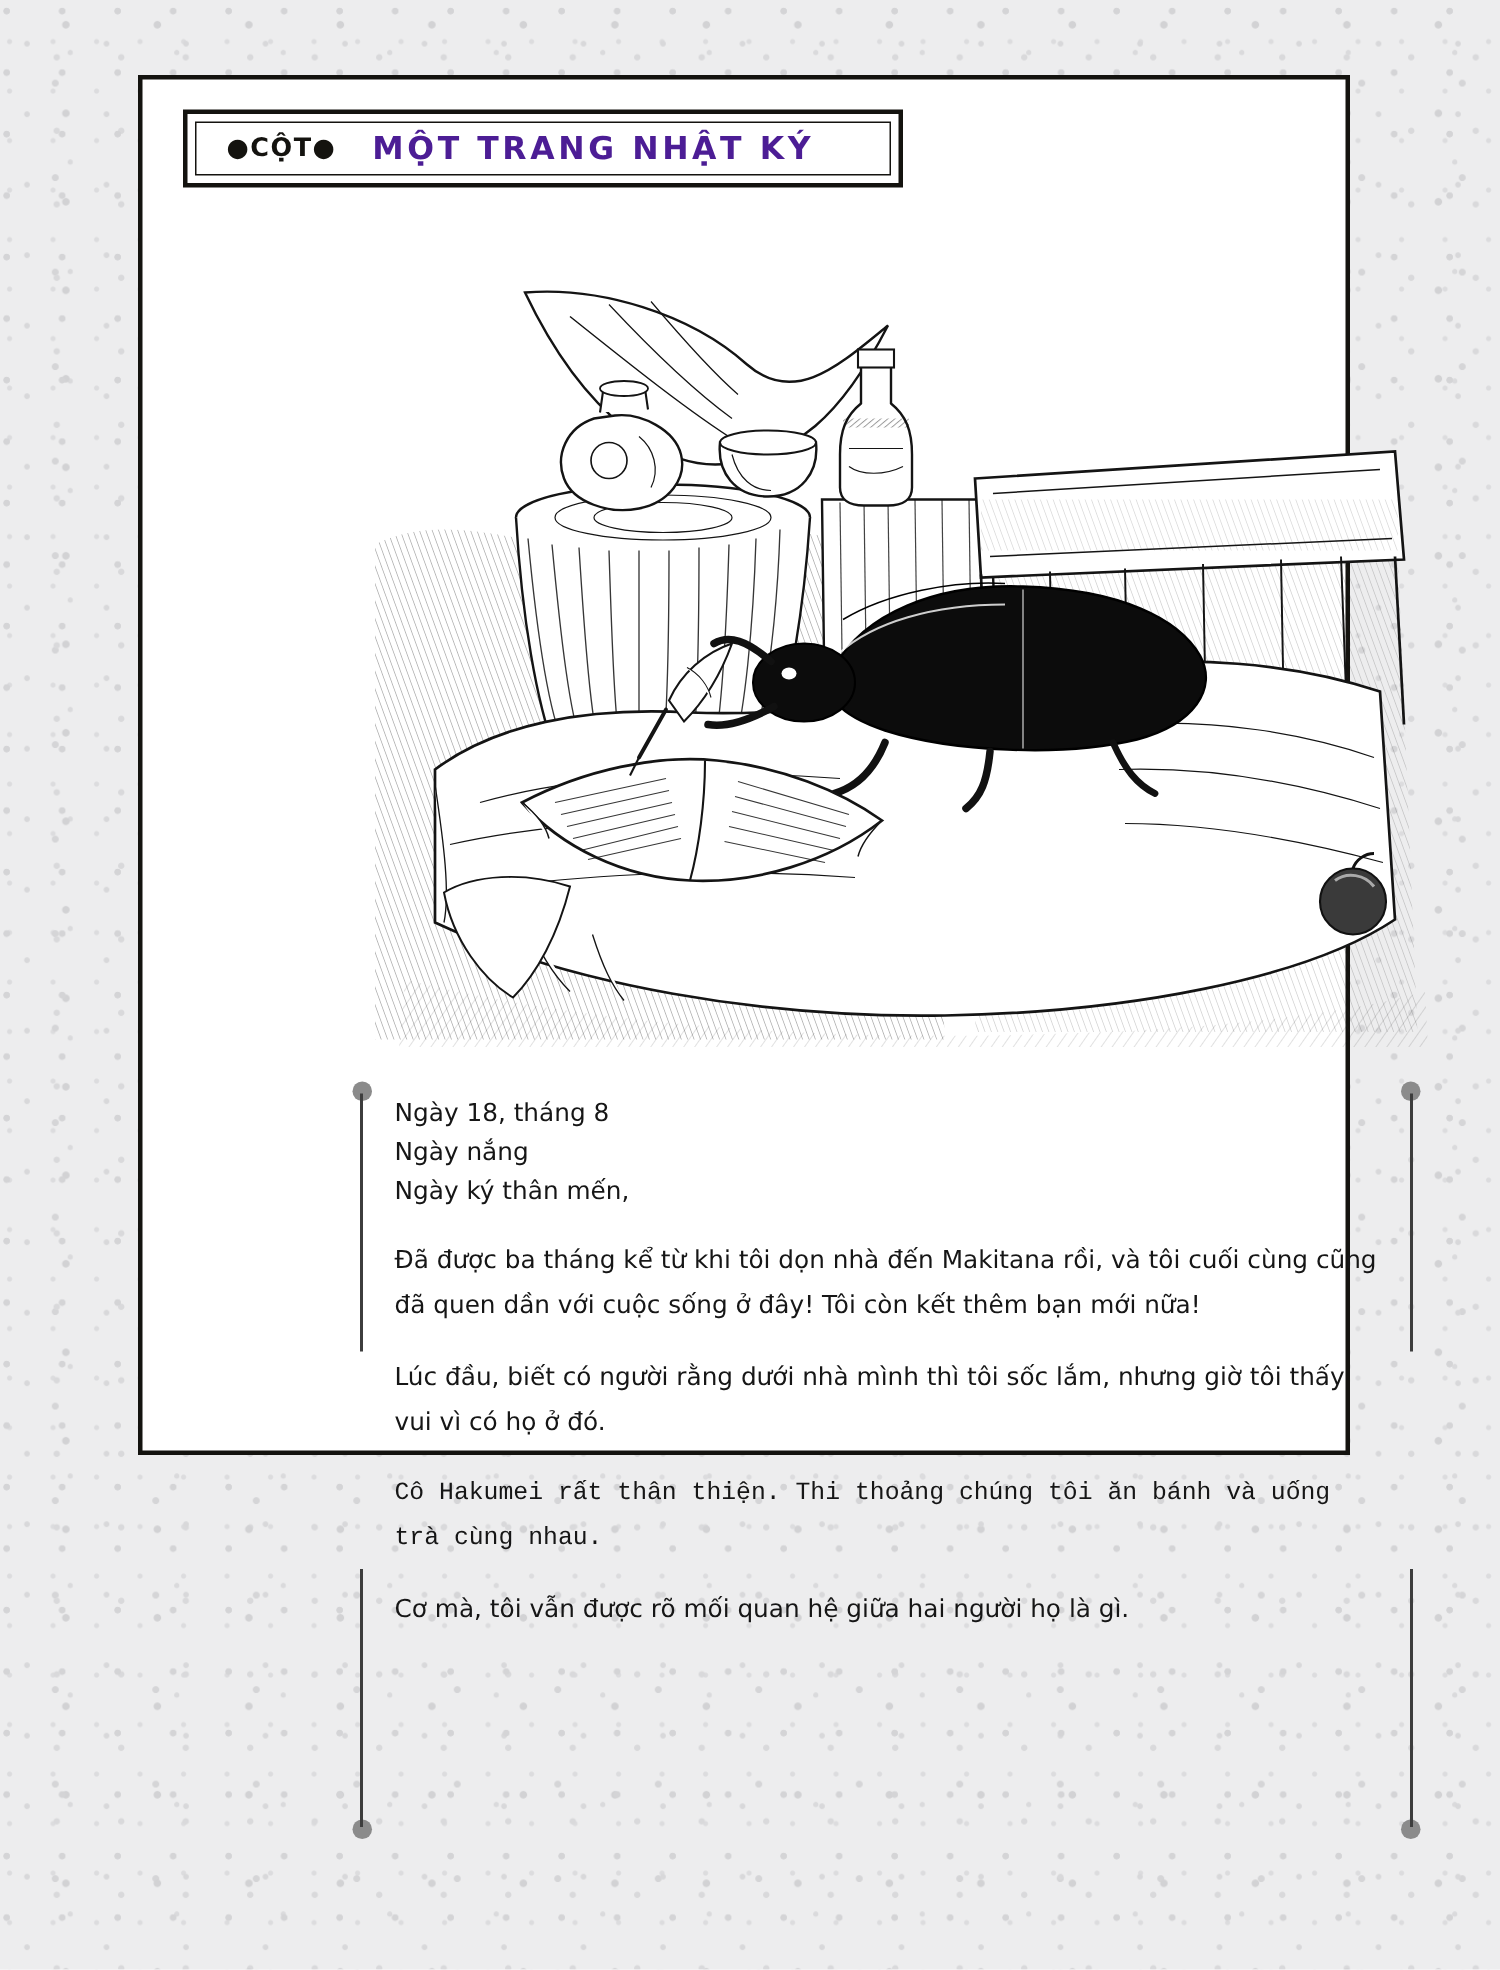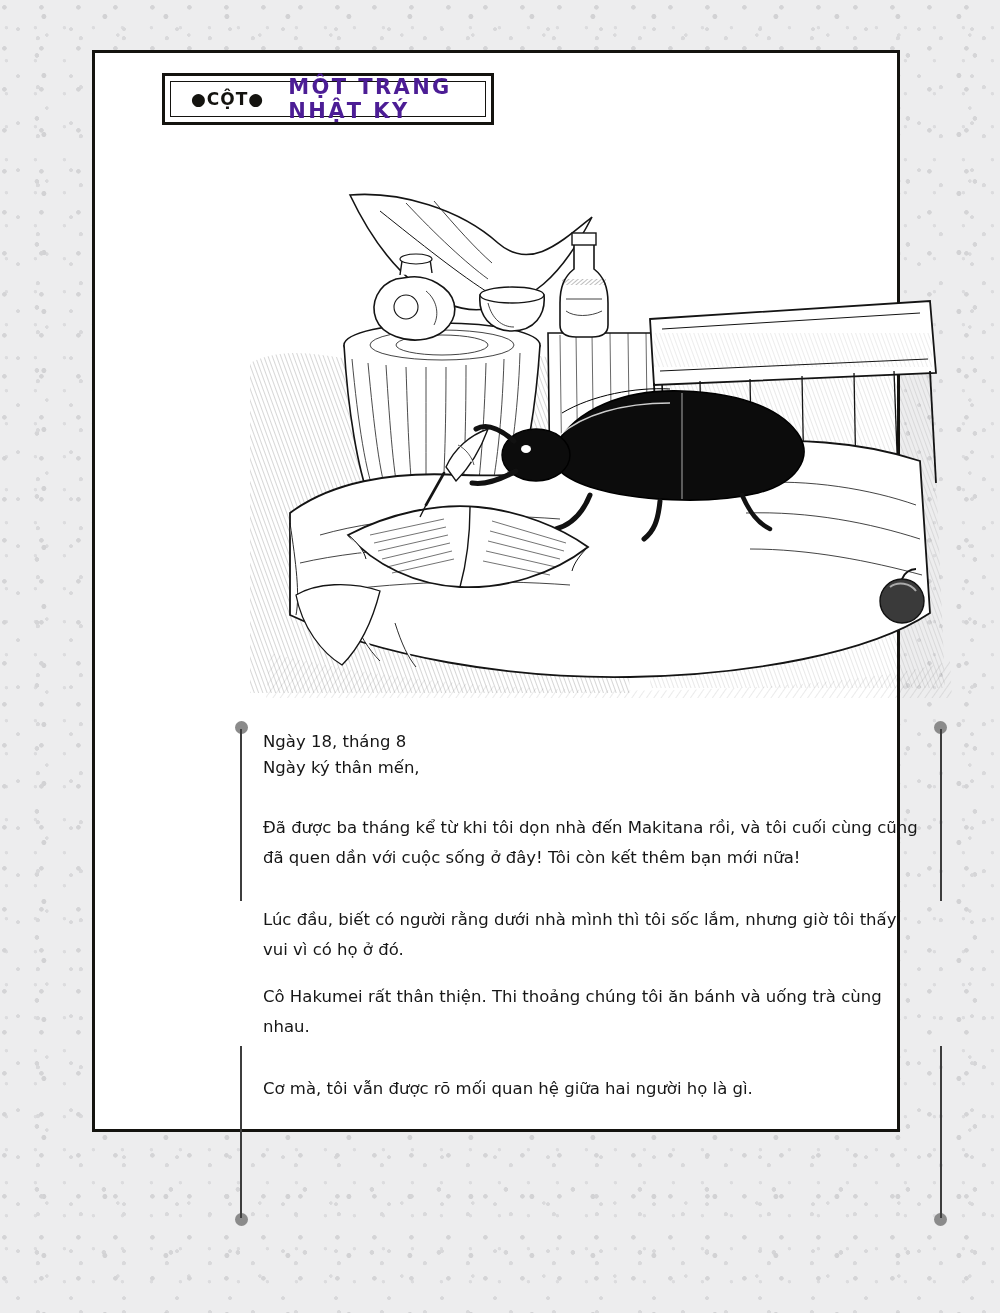--- a/index.html
+++ b/index.html
@@ -30,41 +30,40 @@
       radial-gradient(circle at 66% 48%, #dadadc 0 1.5px, transparent 2px);
     background-size: 37px 41px, 53px 47px, 61px 59px, 43px 49px, 67px 63px, 29px 33px, 71px 73px;
   }
 
   
   .sheet {
     position: absolute;
     left: 92px;
     top: 50px;
     width: 808px;
-    height: 1082px;
+    height: 920px;
     background: #ffffff;
     border: 3px solid #14130f;
     box-sizing: border-box;
   }
 
   
   .title-plaque {
     position: absolute;
     left: 122px;
     top: 73px;
-    width: 332px;
+    width: 480px;
     height: 52px;
     background: #ffffff;
     border: 3px solid #14130f;
     box-sizing: border-box;
     display: flex;
     align-items: center;
     padding-left: 16px;
     z-index: 4;
-    margin-left: 40px;
   }
   .title-inner {
     position: absolute;
     left: 5px; top: 5px; right: 5px; bottom: 5px;
     border: 1px solid #14130f;
     pointer-events: none;
   }
   .col-mark {
     font-family: "DejaVu Sans", sans-serif;
     font-size: 17px;
@@ -148,24 +147,24 @@
     font-family: "DejaVu Sans", sans-serif;
     font-size: 16.5px;
     line-height: 26px;
     color: #161616;
   }
   .diary-para {
     font-family: "DejaVu Sans", sans-serif;
     font-size: 16.5px;
     line-height: 30px;
     color: #161616;
-    margin-top: 32px;
+    margin-top: 18px;
     max-width: 660px;
   }
-  .diary-para.tight { margin-top: 0; }
+  .diary-para.tight { margin-top: 0; font-family: Liberation Mono, monospace; }
 </style>
 </head>
 <body>
 
 <div class="page-bg"></div>
 
 <div class="sheet">
 
   <div class="illustration">
     <svg width="735" height="515" viewBox="0 0 735 515" xmlns="http://www.w3.org/2000/svg">
@@ -343,20 +342,21 @@
         <span class="dot"></span>
         <span class="vline"></span>
       </div>
     <div class="bracket br">
         <span class="dot"></span>
         <span class="vline"></span>
       </div>
 
     <div class="diary-body">
       <div class="diary-line">Ngày 18, tháng 8</div>
+      <div class="diary-line">Ngày nắng</div>
       <div class="diary-line">Ngày ký thân mến,</div>
 
       <p class="diary-para">Đã được ba tháng kể từ khi tôi dọn nhà đến Makitana rồi, và tôi cuối cùng cũng đã quen dần với cuộc sống ở đây! Tôi còn kết thêm bạn mới nữa!</p>
       <p class="diary-para">Lúc đầu, biết có người rằng dưới nhà mình thì tôi sốc lắm, nhưng giờ tôi thấy vui vì có họ ở đó.</p>
       <p class="diary-para tight">Cô Hakumei rất thân thiện. Thi thoảng chúng tôi ăn bánh và uống trà cùng nhau.</p>
       <p class="diary-para">Cơ mà, tôi vẫn được rõ mối quan hệ giữa hai người họ là gì.</p>
     </div>
   </div>
 </div>
 

